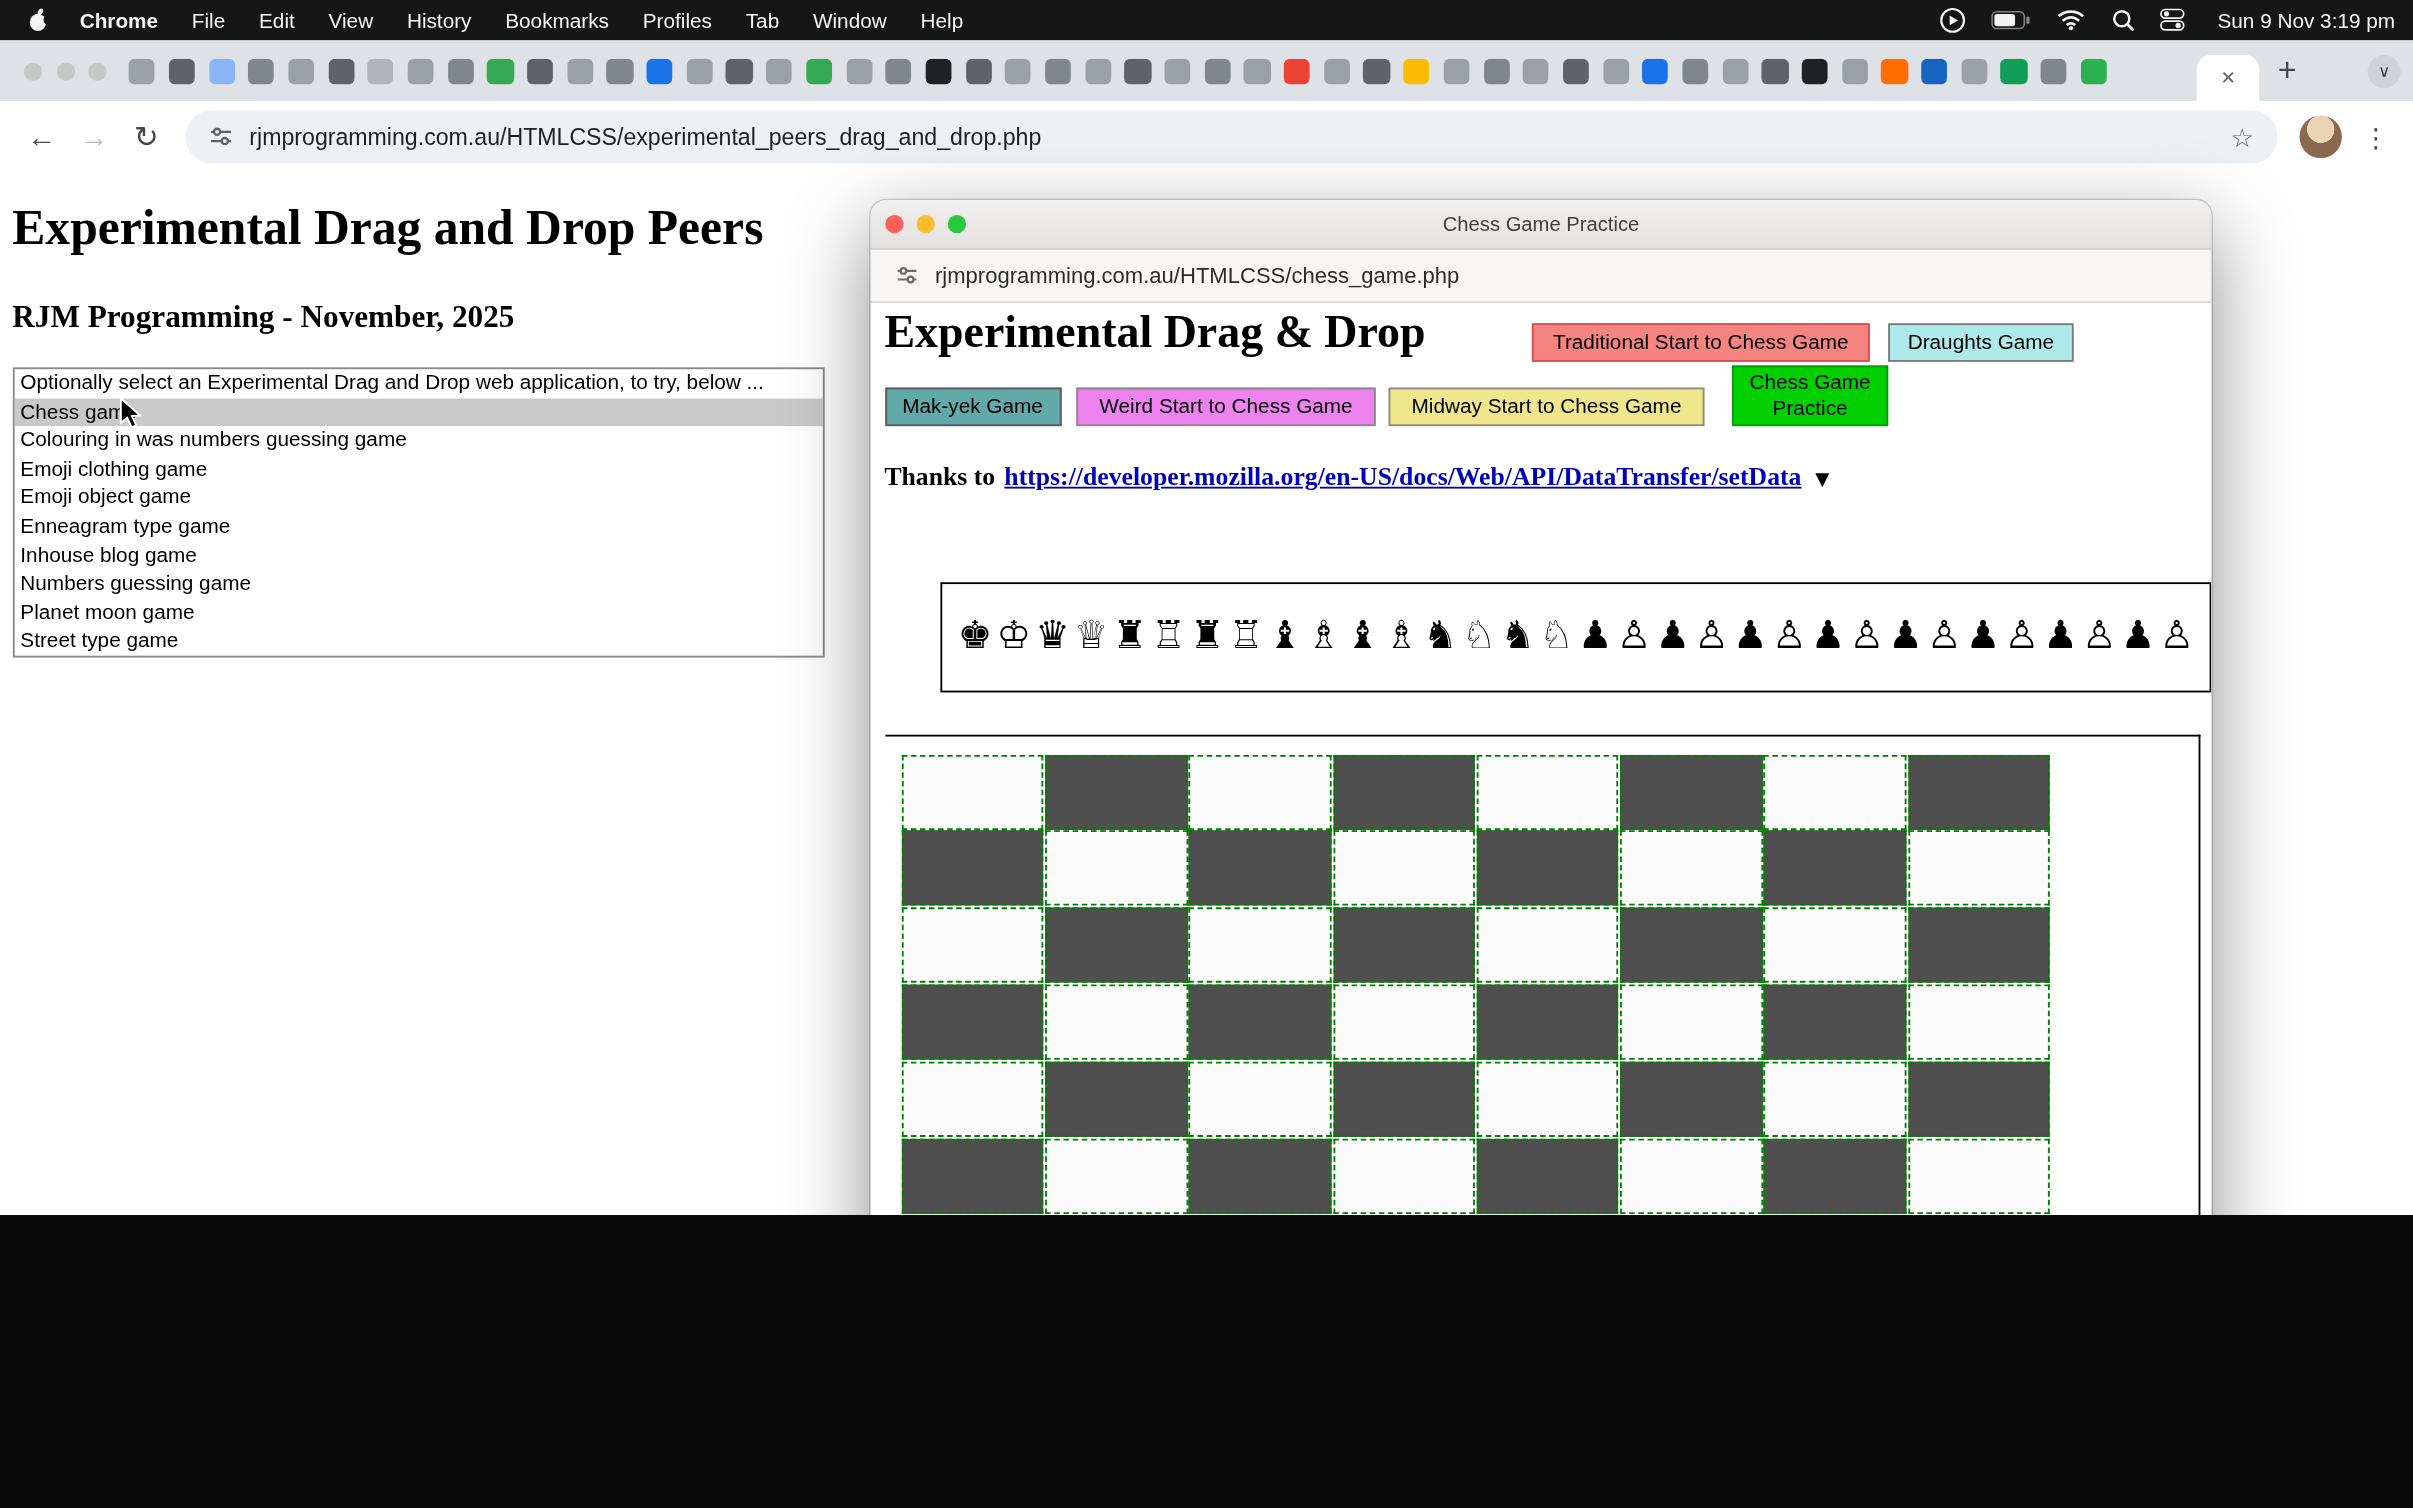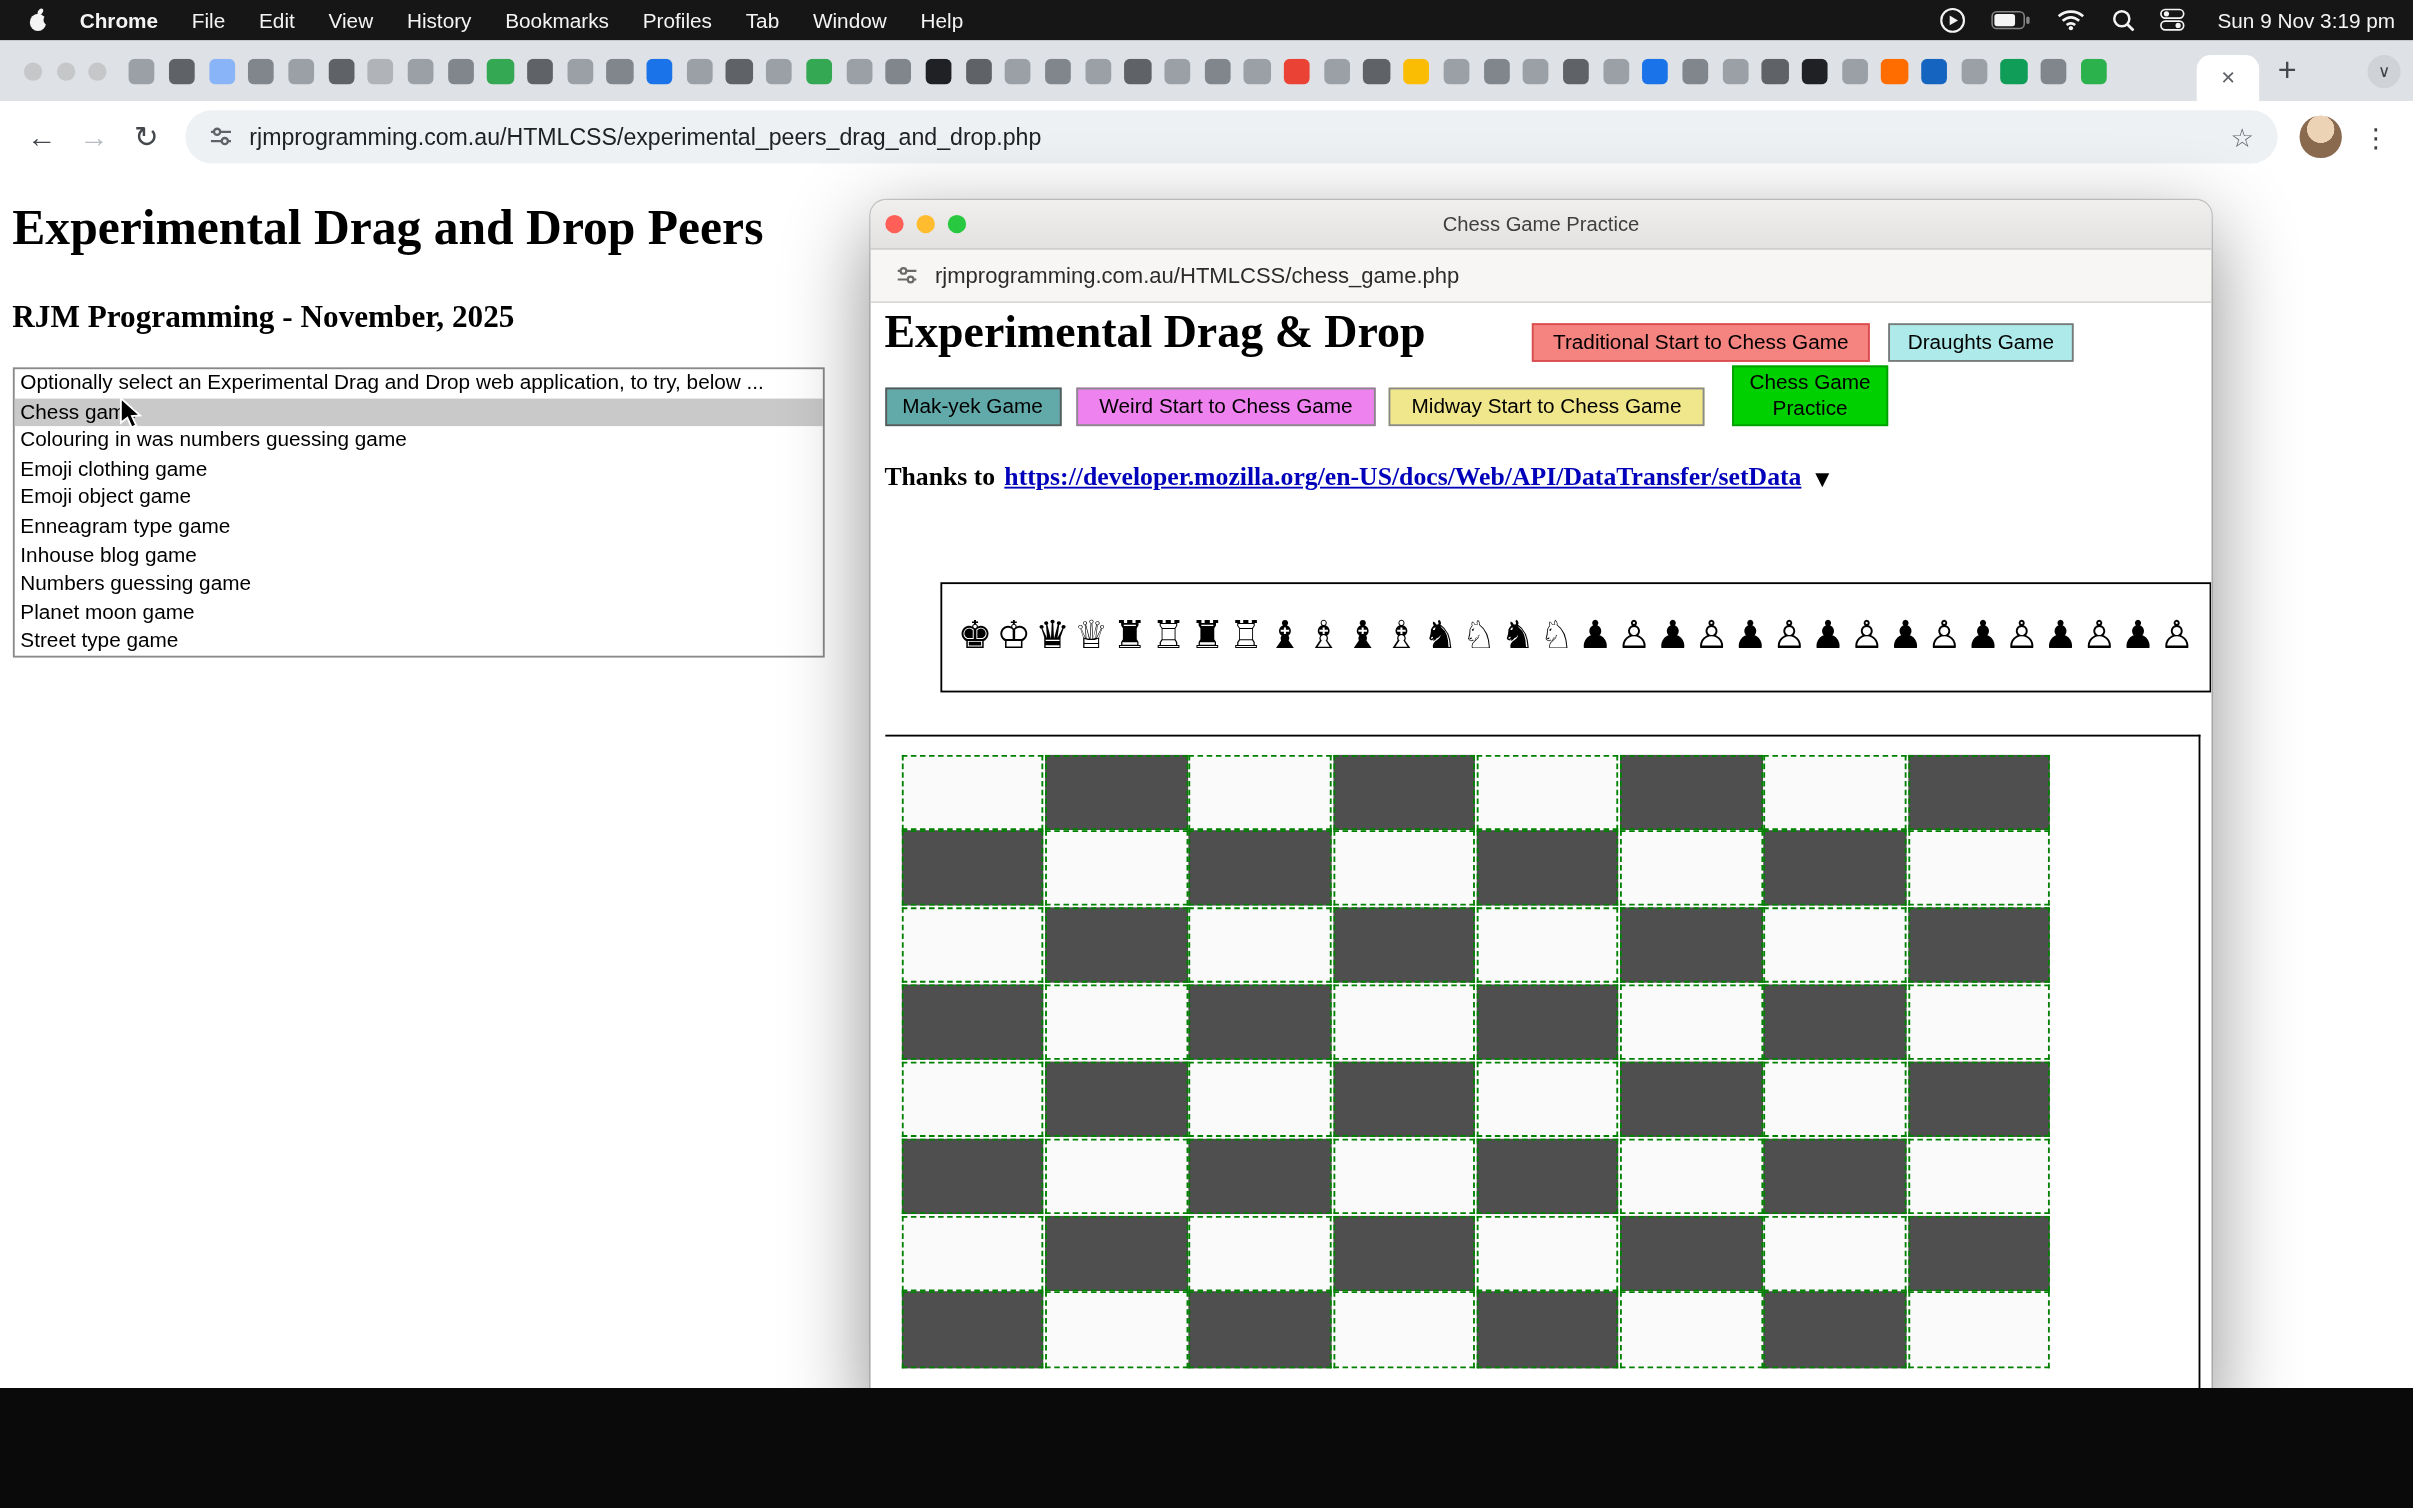--- a/index.html
+++ b/index.html
@@ -1,17 +1,17 @@
 <!DOCTYPE html>
 <html style="--dark: #4f4f4f; --light: #fafafa; --grid: #008000;font-size:13.4px"><head>
 <meta charset="utf-8">
 <style>
   *{box-sizing:border-box;margin:0;padding:0}
   html,body{background:#0a0a0a}
-  #stage{position:relative;width:2413px;height:1388px;overflow:hidden;background:#fca5a5}
+  #stage{position:relative;width:2413px;height:1215px;overflow:hidden;background:#fca5a5}
   #screen{position:absolute;left:0;top:0;width:1314px;height:821px;transform:scale(1.836734694);transform-origin:0 0;font-family:"Liberation Sans",sans-serif;background:#fff;overflow:hidden}
 
   
   .menubar{position:absolute;top:0;left:0;right:0;height:22px;background:#161616;color:#f4f4f4;display:flex;align-items:center;font-size:11.3px;padding:0 10px}
   .apple{display:flex;align-items:center;padding:0 7.5px 0 5px}
   .mb-item{padding:0 9.2px;white-space:nowrap}
   .mb-item.bold{font-weight:bold}
   .mb-right{margin-left:auto;display:flex;align-items:center;gap:14.2px}
   .mb-ico{display:flex;align-items:center}
   .clock{white-space:nowrap;padding-left:3.4px}

